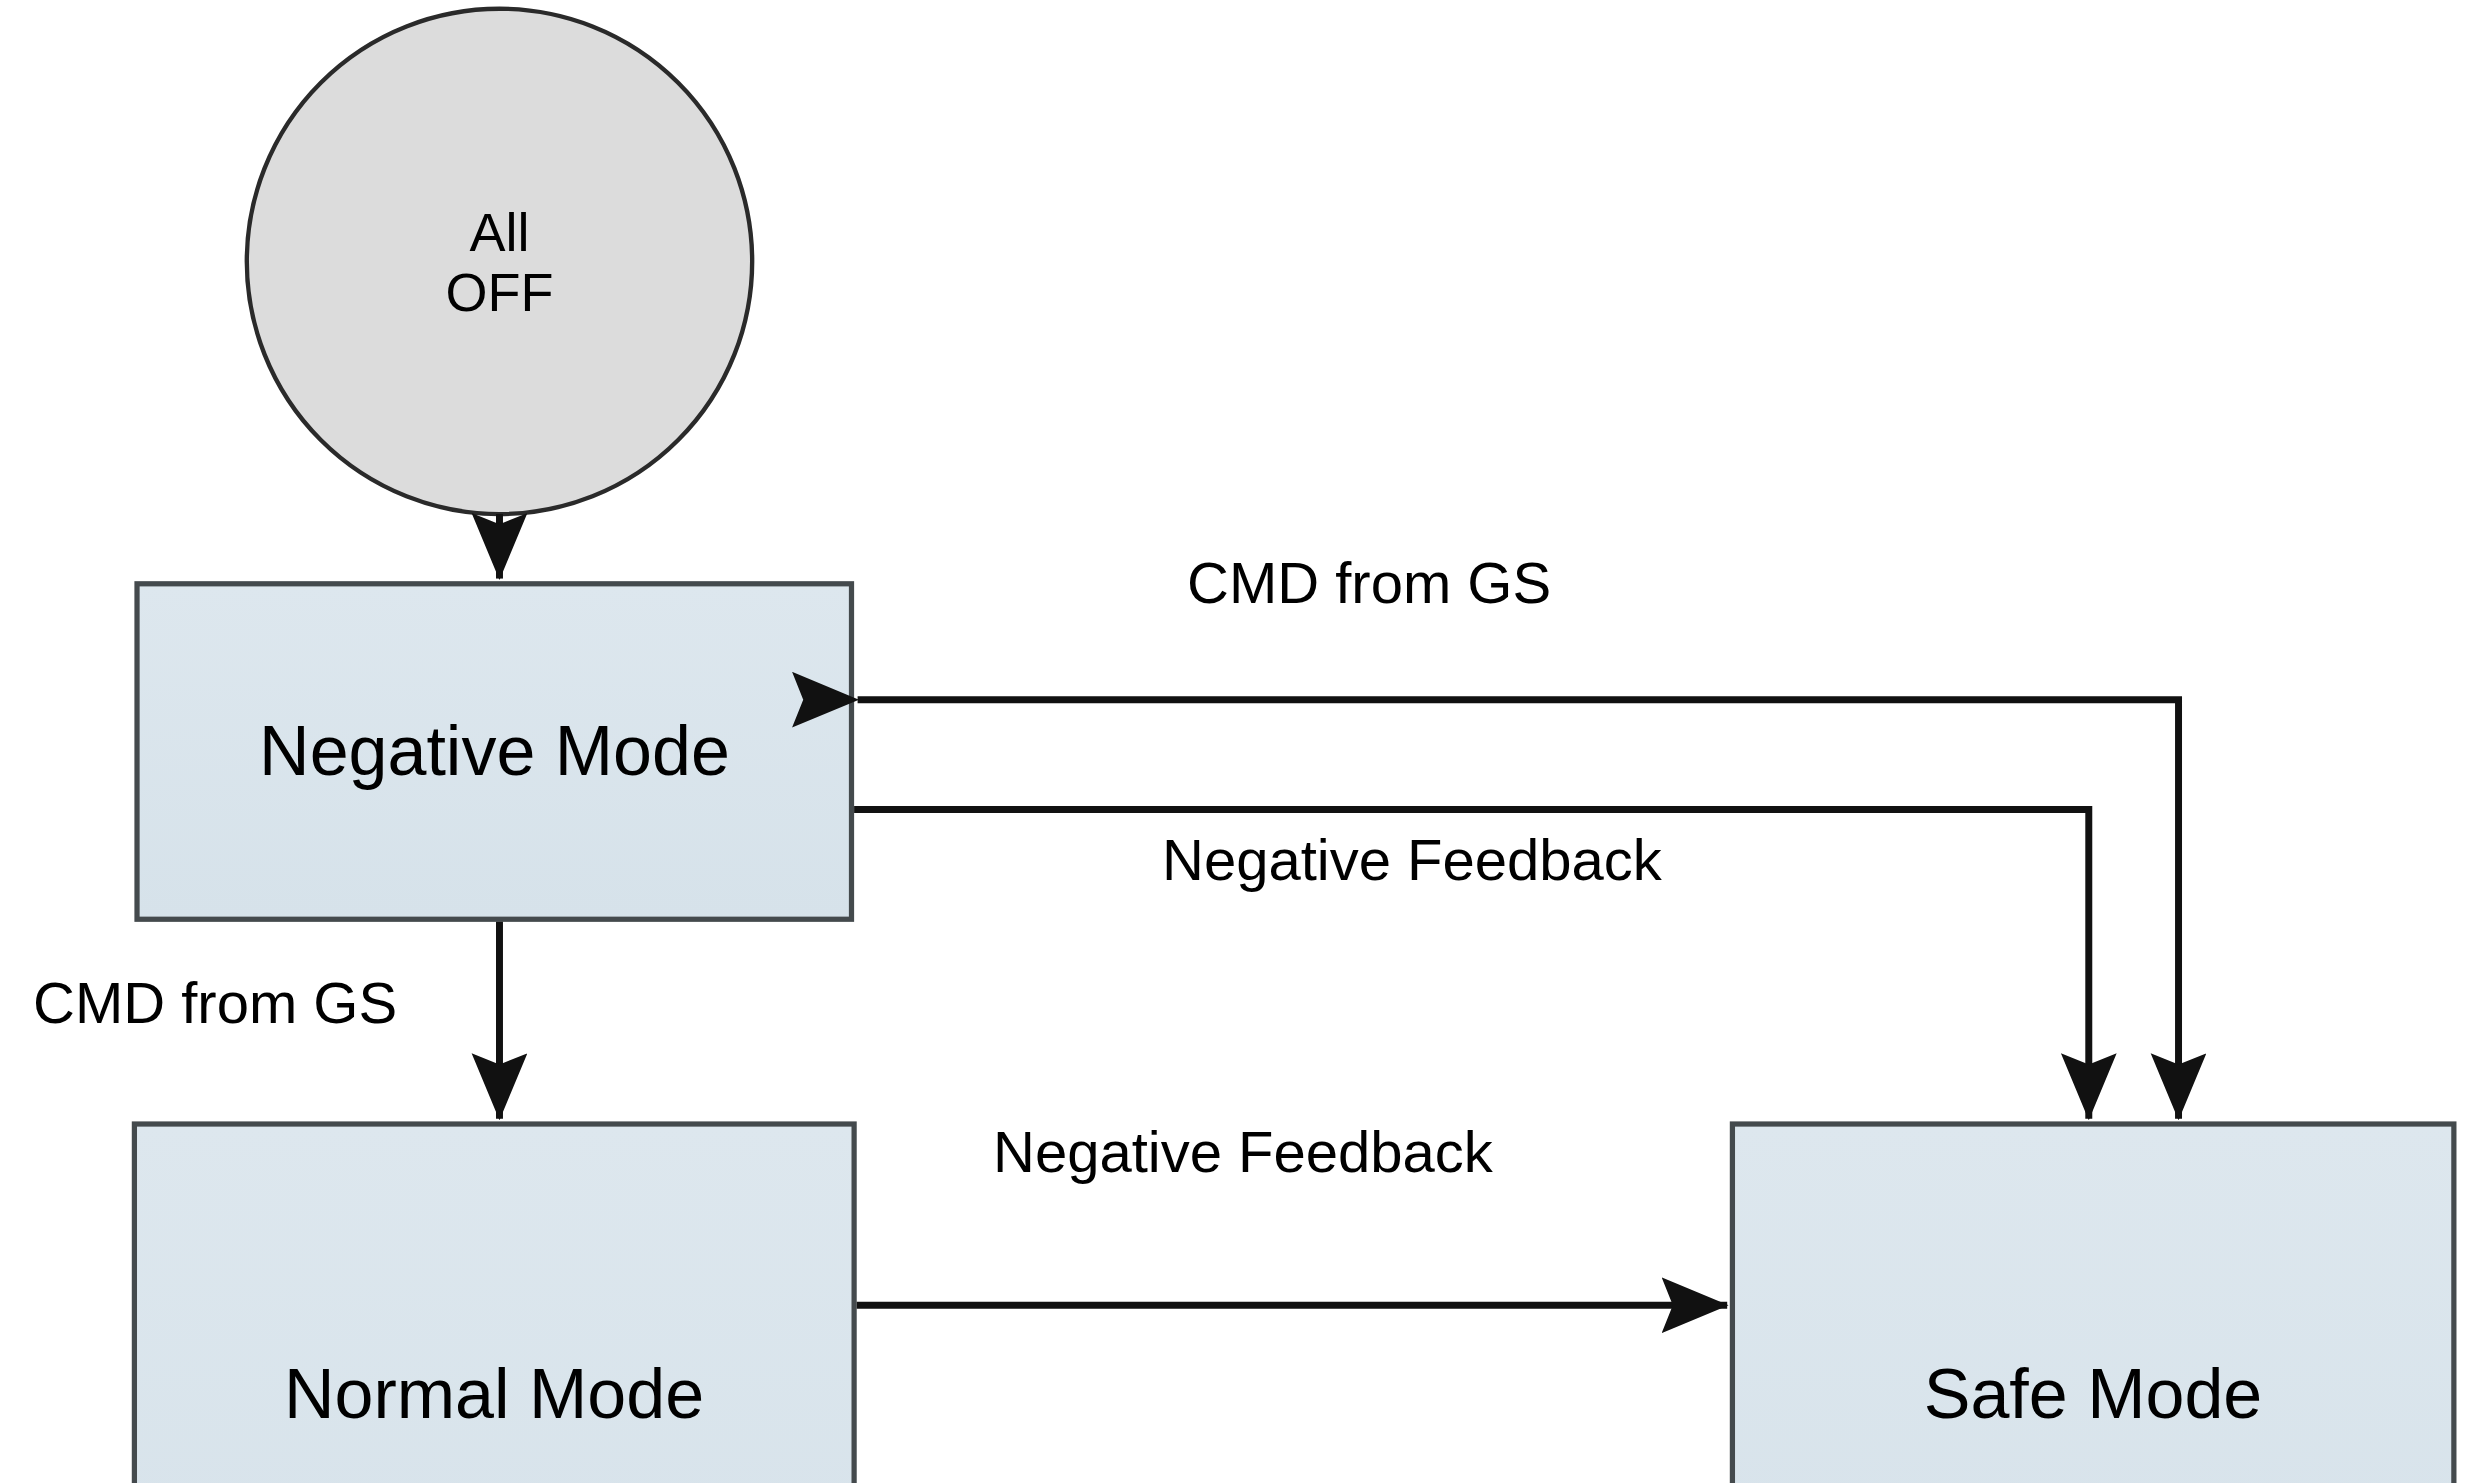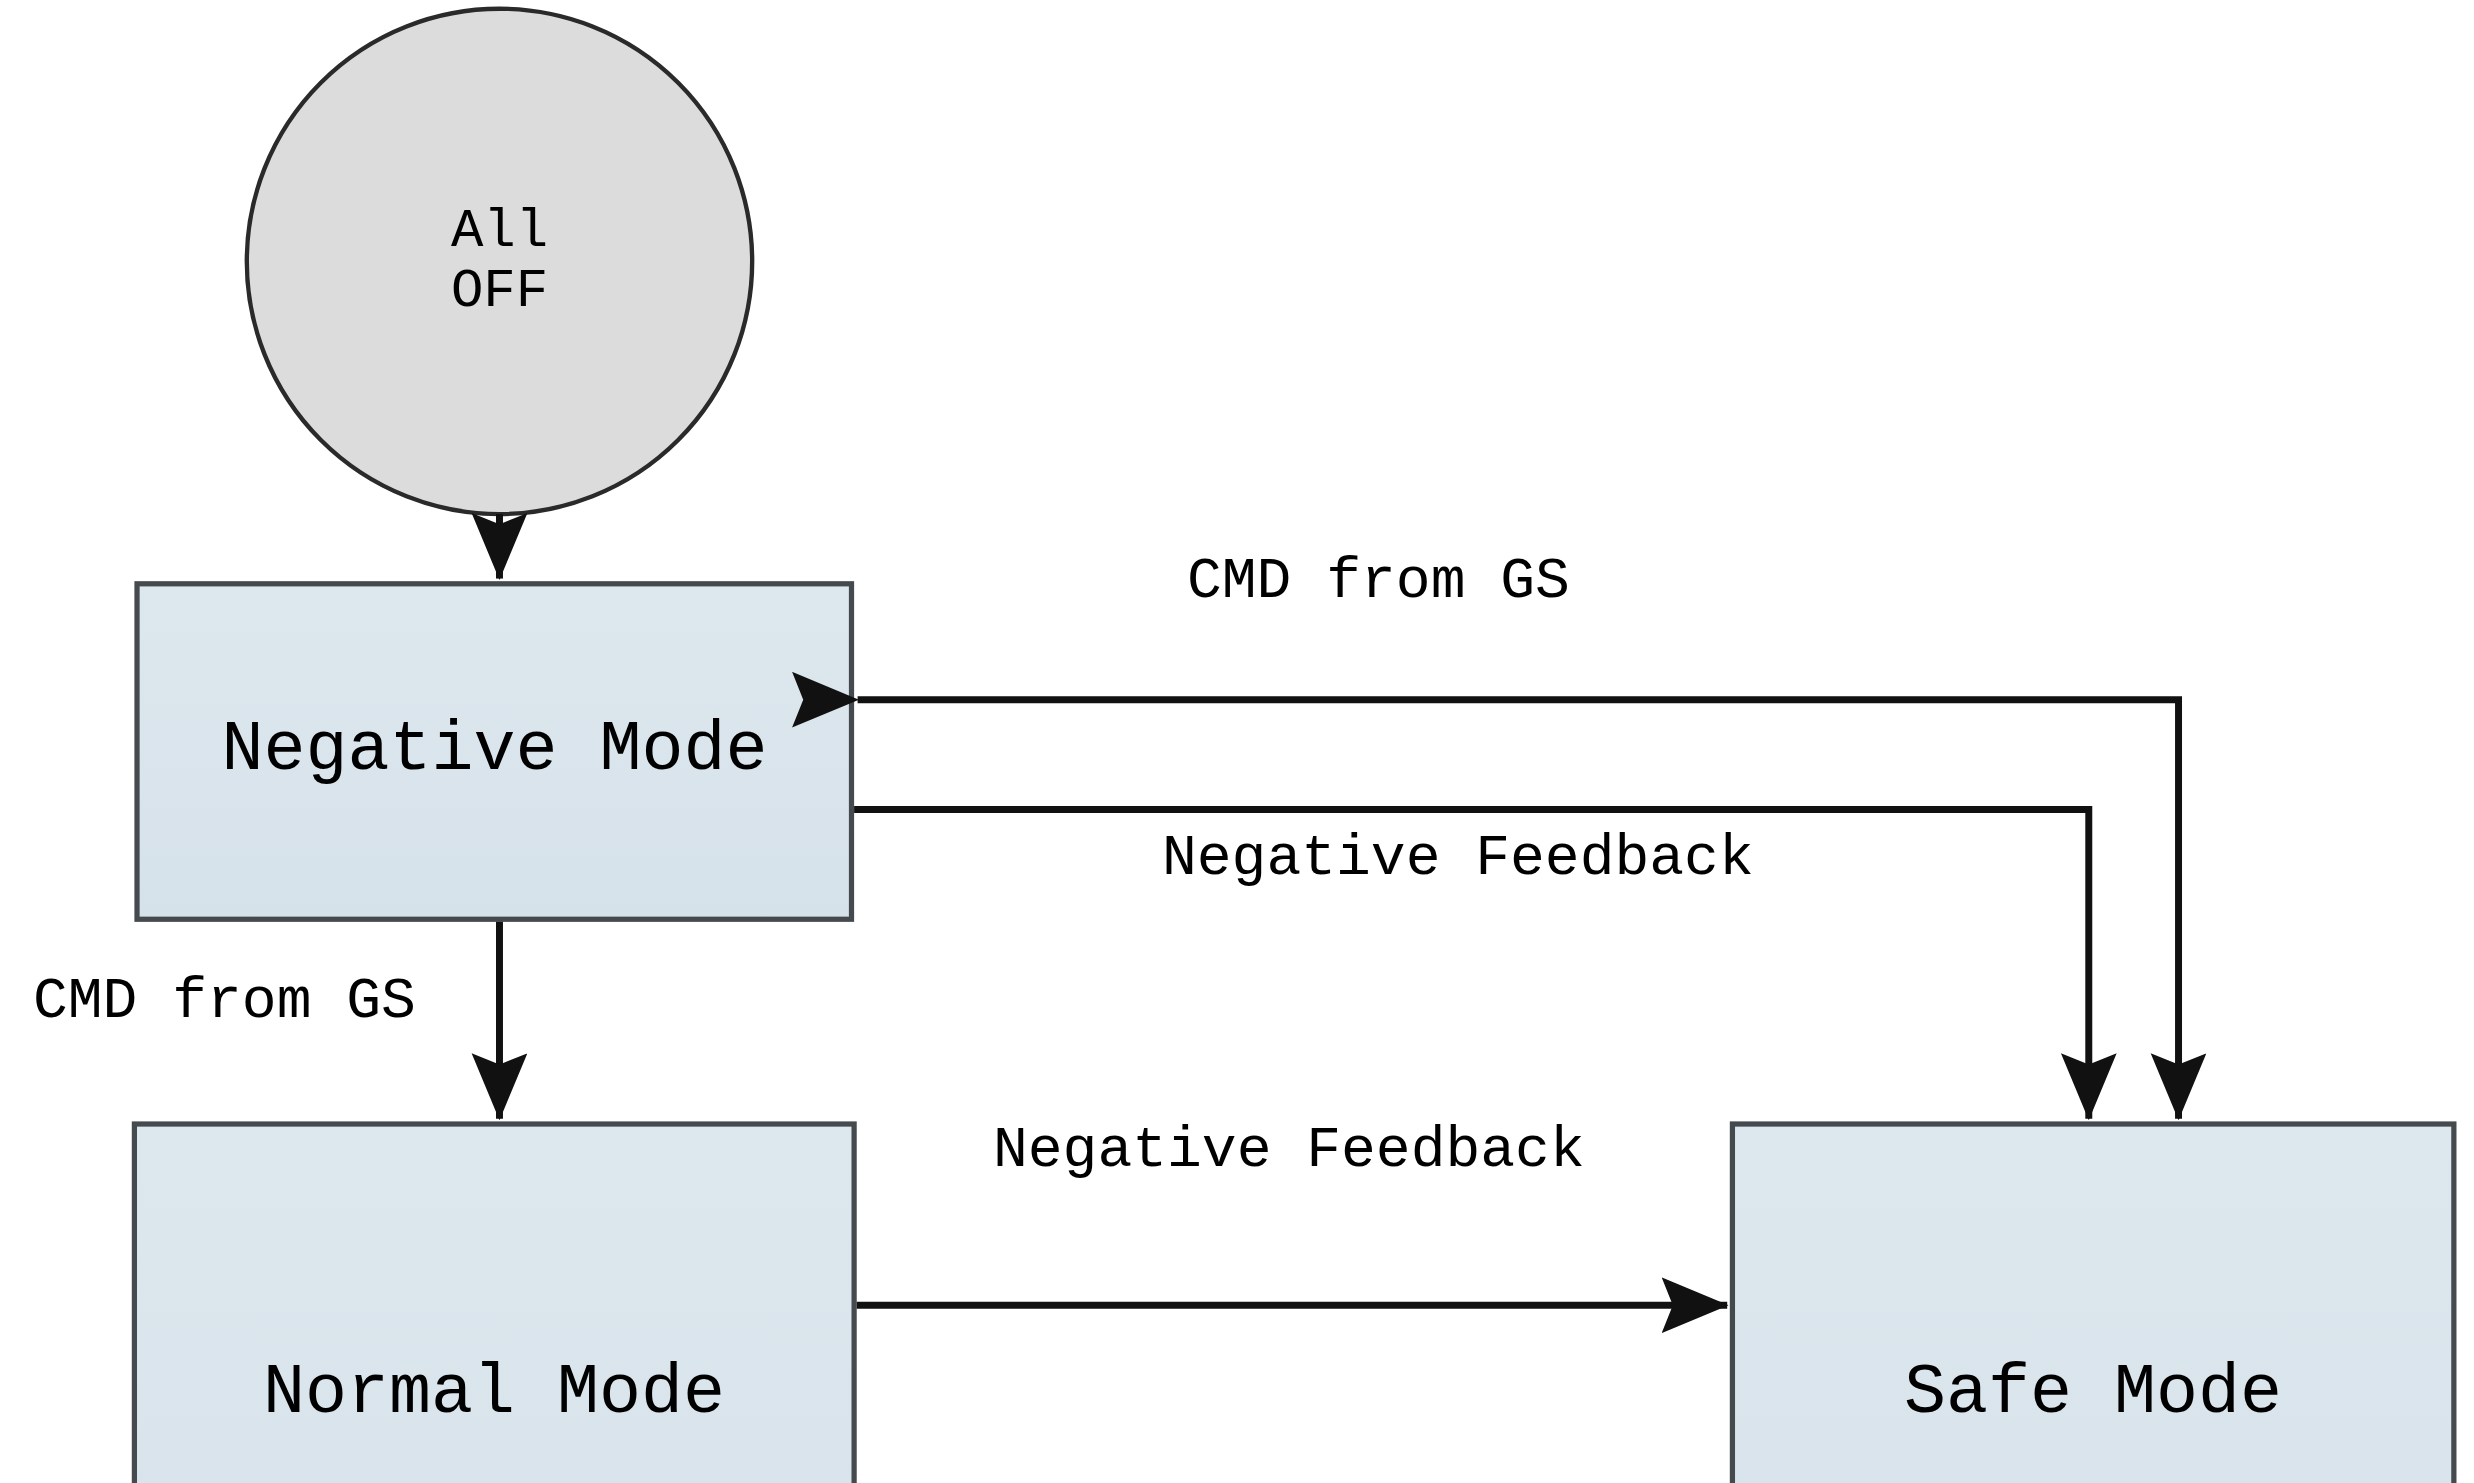--- a/index.html
+++ b/index.html
@@ -1,17 +1,17 @@
 <!DOCTYPE html>
 <html style="font-size:14px"><head>
 <meta charset="utf-8">
 <style>
   html,body{margin:0;padding:0;background:#ffffff;}
   #stage{position:relative;width:2475px;height:1483px;background:#ffffff;
-         font-family:Liberation Mono, monospace;overflow:hidden;}
+         font-family:Liberation Sans, sans-serif;overflow:hidden;}
   svg.layer{position:absolute;inset:0;width:2475px;height:1483px;}
   .nodeLabel{position:absolute;display:flex;align-items:center;justify-content:center;
              text-align:center;color:#000;line-height:1.12;pointer-events:none;}
   .edgeLabel{position:absolute;color:#000;white-space:nowrap;text-align:left;}
 </style>
 </head>
 <body>
 
 <div id="stage">
 

